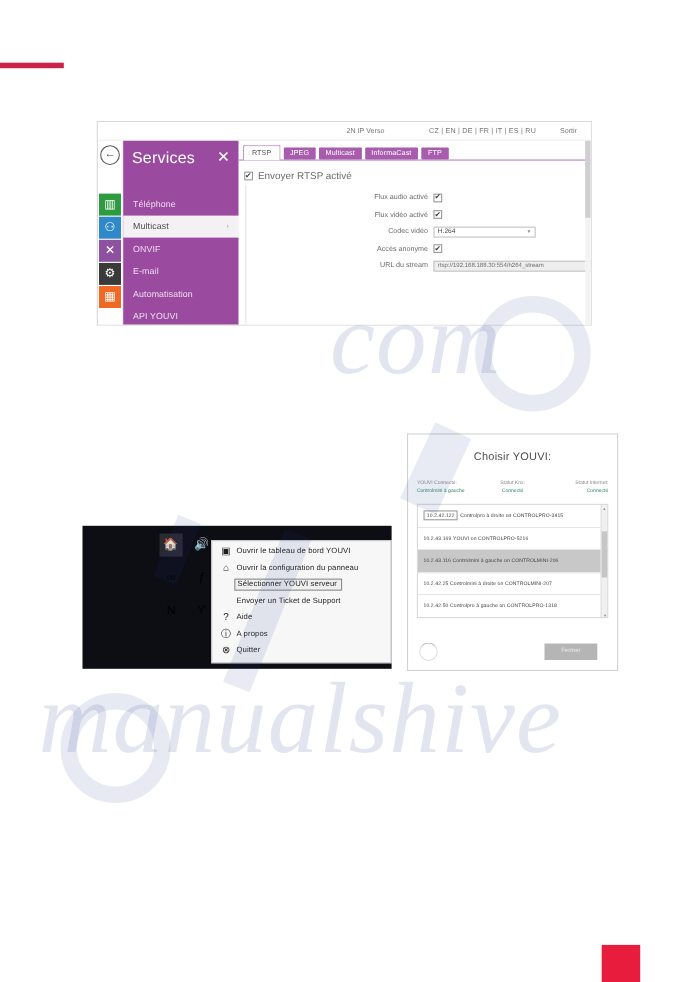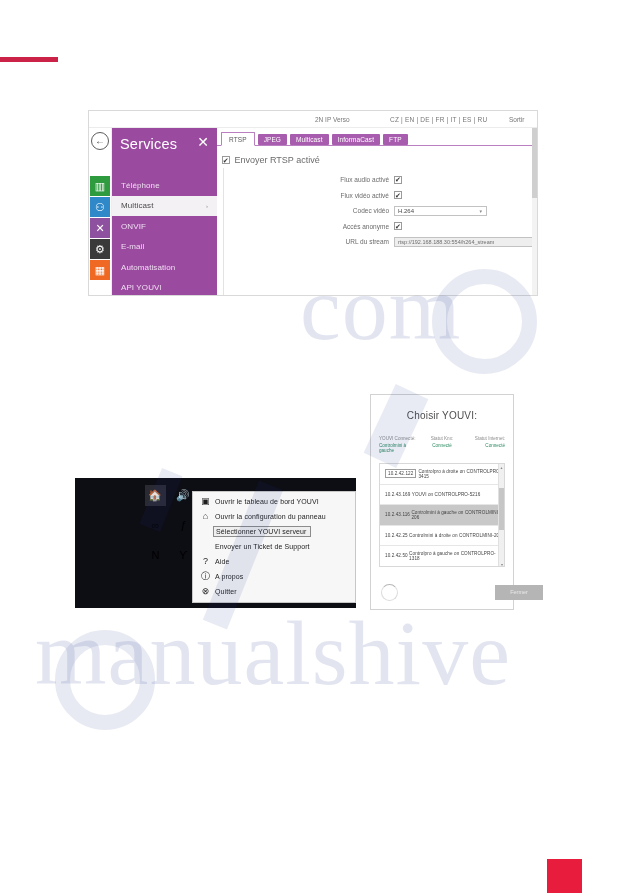--- a/index.html
+++ b/index.html
@@ -37,20 +37,21 @@
     z-index: 50;
     overflow: hidden;
   }
   .wm-text {
     position: absolute;
     font-family: "Liberation Serif", serif;
     color: #2a3f8f;
     opacity: 0.13;
     white-space: nowrap;
     font-weight: 400;
+    font-style: italic;
   }
   .wm-a { left: 35px; top: 600px; font-size: 92px; letter-spacing: 1px; }
   .wm-b { left: 300px; top: 255px; font-size: 92px; letter-spacing: 1px; }
   .wm-ring {
     position: absolute;
     border-radius: 50%;
     border: 15px solid #2a3f8f;
     opacity: 0.11;
   }
   .wm-r1 { left: 432px; top: 269px; width: 105px; height: 105px; }
@@ -277,21 +278,21 @@
     background: #efefef;
     padding: 1px 4px 1px 2px;
     margin-left: -2px;
     display: inline-block;
     flex: 0 0 auto;
   }
 
   
   .fig3 {
     position: absolute; left: 370px; top: 394px;
-    width: 144px; height: 216px;
+    width: 192px; height: 216px;
     background: #ffffff;
     border: 1px solid #d2d2d2;
     z-index: 5;
   }
   .dlg-title {
     text-align: center;
     font-size: 10px; color: #4e4e4e;
     padding-top: 15px;
     letter-spacing: .2px;
   }

